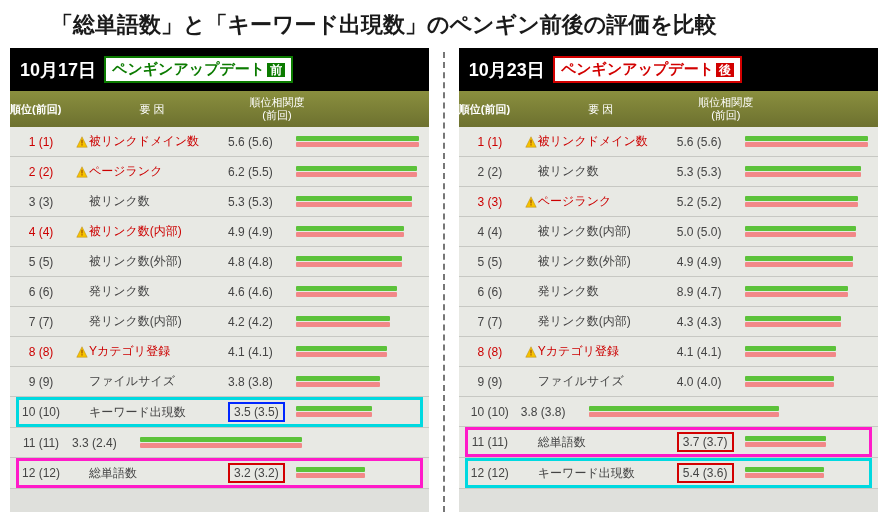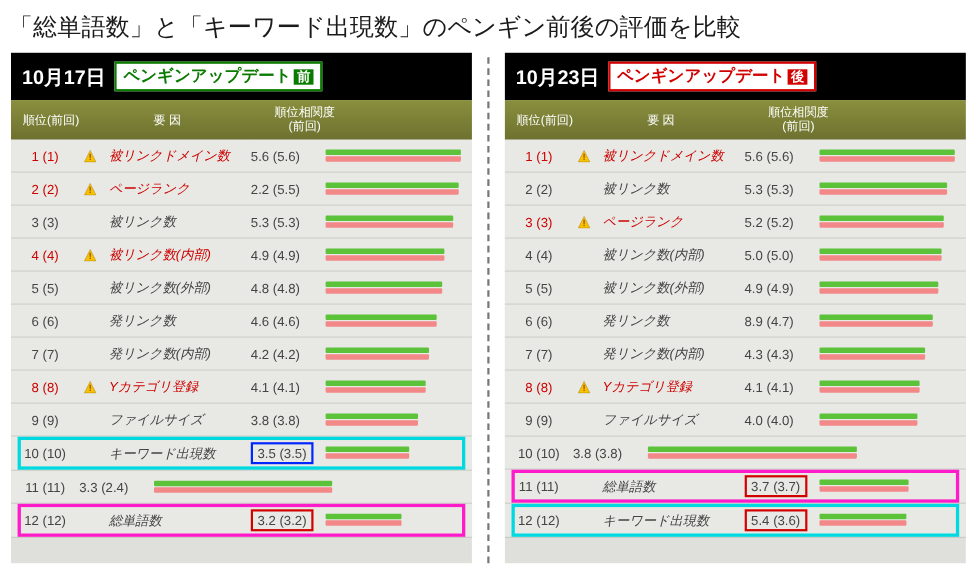--- a/index.html
+++ b/index.html
@@ -5,23 +5,24 @@
   * { margin: 0; padding: 0; box-sizing: border-box; }
   body {
     width: 888px;
     height: 516px;
     background: #fff;
     font-family: "Hiragino Kaku Gothic Pro", "Meiryo", sans-serif;
     overflow: hidden;
   }
   .title {
     font-size: 22px;
-    font-weight: normal;
+    font-weight: bold;
     color: #1a1a1a;
     padding: 10px 0 4px 8px;
+    margin-left: 43px;
   }
   .panels {
     display: flex;
     gap: 0;
     padding: 4px 10px 0 10px;
   }
   .panel {
     width: 424px;
     background: #dfe0dc;
     position: relative;
@@ -69,38 +70,38 @@
   .box.green { background: #0b7b00; }
   .box.red { background: #d20000; }
   .table-head {
     background: linear-gradient(#8a8f3e, #6d712f);
     color: #fff;
     display: flex;
     font-size: 11px;
     padding: 5px 0;
     align-items: center;
   }
-  .th-rank { width: 62px; text-align: right; }
+  .th-rank { width: 62px; text-align: left; font-weight: bold; }
   .th-factor { width: 160px; text-align: center; }
   .th-corr { width: 90px; text-align: center; line-height: 1.2; }
   .th-bar { flex: 1; }
   .row {
     display: flex;
     align-items: center;
     font-size: 12px;
     color: #444;
     padding: 5px 0;
     border-bottom: 1px solid #c7c8c3;
     background: #e8e9e4;
     position: relative;
     min-height: 30px;
   }
   .c-rank { width: 62px; text-align: center; }
   .c-rank.red, .c-factor.red { color: #cc0000; text-align: center; }
-  .c-factor { width: 156px; padding-left: 4px; display: flex; align-items: center; gap: 11px; font-style: italic; }
+  .c-factor { width: 156px; padding-left: 4px; display: flex; align-items: center; gap: 1px; }
   .c-corr { width: 64px; text-align: left; }
   .c-bars { flex: 1; padding: 0 10px 0 4px; }
   .miniwarn {
     width: 12px; height: 12px;
     display: inline-block;
   }
   .bars {
     width: 100%;
     height: 12px;
     display: flex;
@@ -176,21 +177,21 @@
         <div class="row">
           <div class="c-rank red">2 (2)</div>
           <div class="c-factor red">
             <svg class="miniwarn" viewBox="0 0 16 16">
               <polygon points="8,1 15,15 1,15" fill="#f7c200" stroke="#a07000" stroke-width="0.5"></polygon>
               <rect x="7.2" y="5" width="1.6" height="5" fill="#a05000"></rect>
               <rect x="7.2" y="11" width="1.6" height="1.6" fill="#a05000"></rect>
             </svg>
             <span>ページランク</span>
           </div>
-          <div class="c-corr red"><span>2.2 (5.5)</span></div>
+          <div class="c-corr red"><span>6.2 (5.5)</span></div>
           <div class="c-bars">
             <div class="bars">
               <div class="bar g" style="width:98%"></div>
               <div class="bar p" style="width:98%"></div>
             </div>
           </div>
         </div>
         <div class="row">
           <div class="c-rank">3 (3)</div>
           <div class="c-factor">

